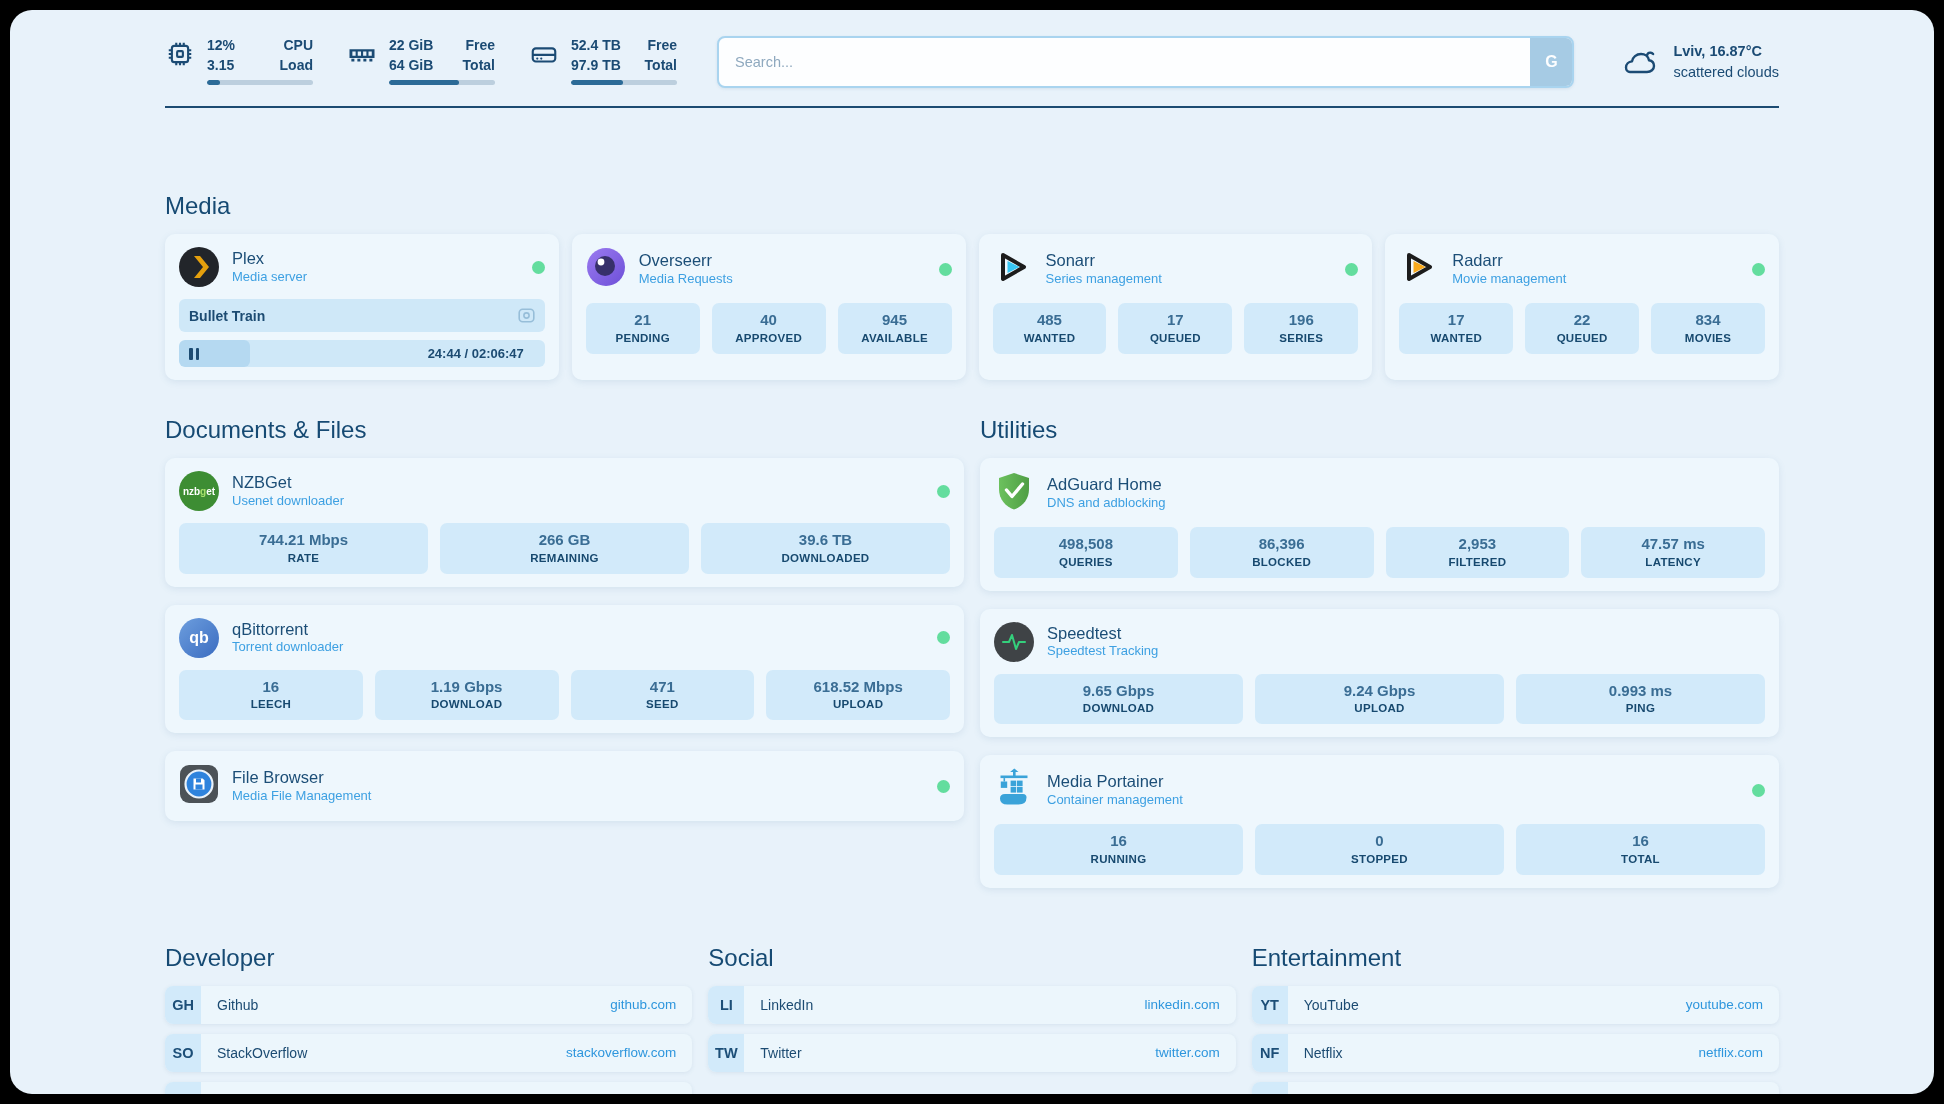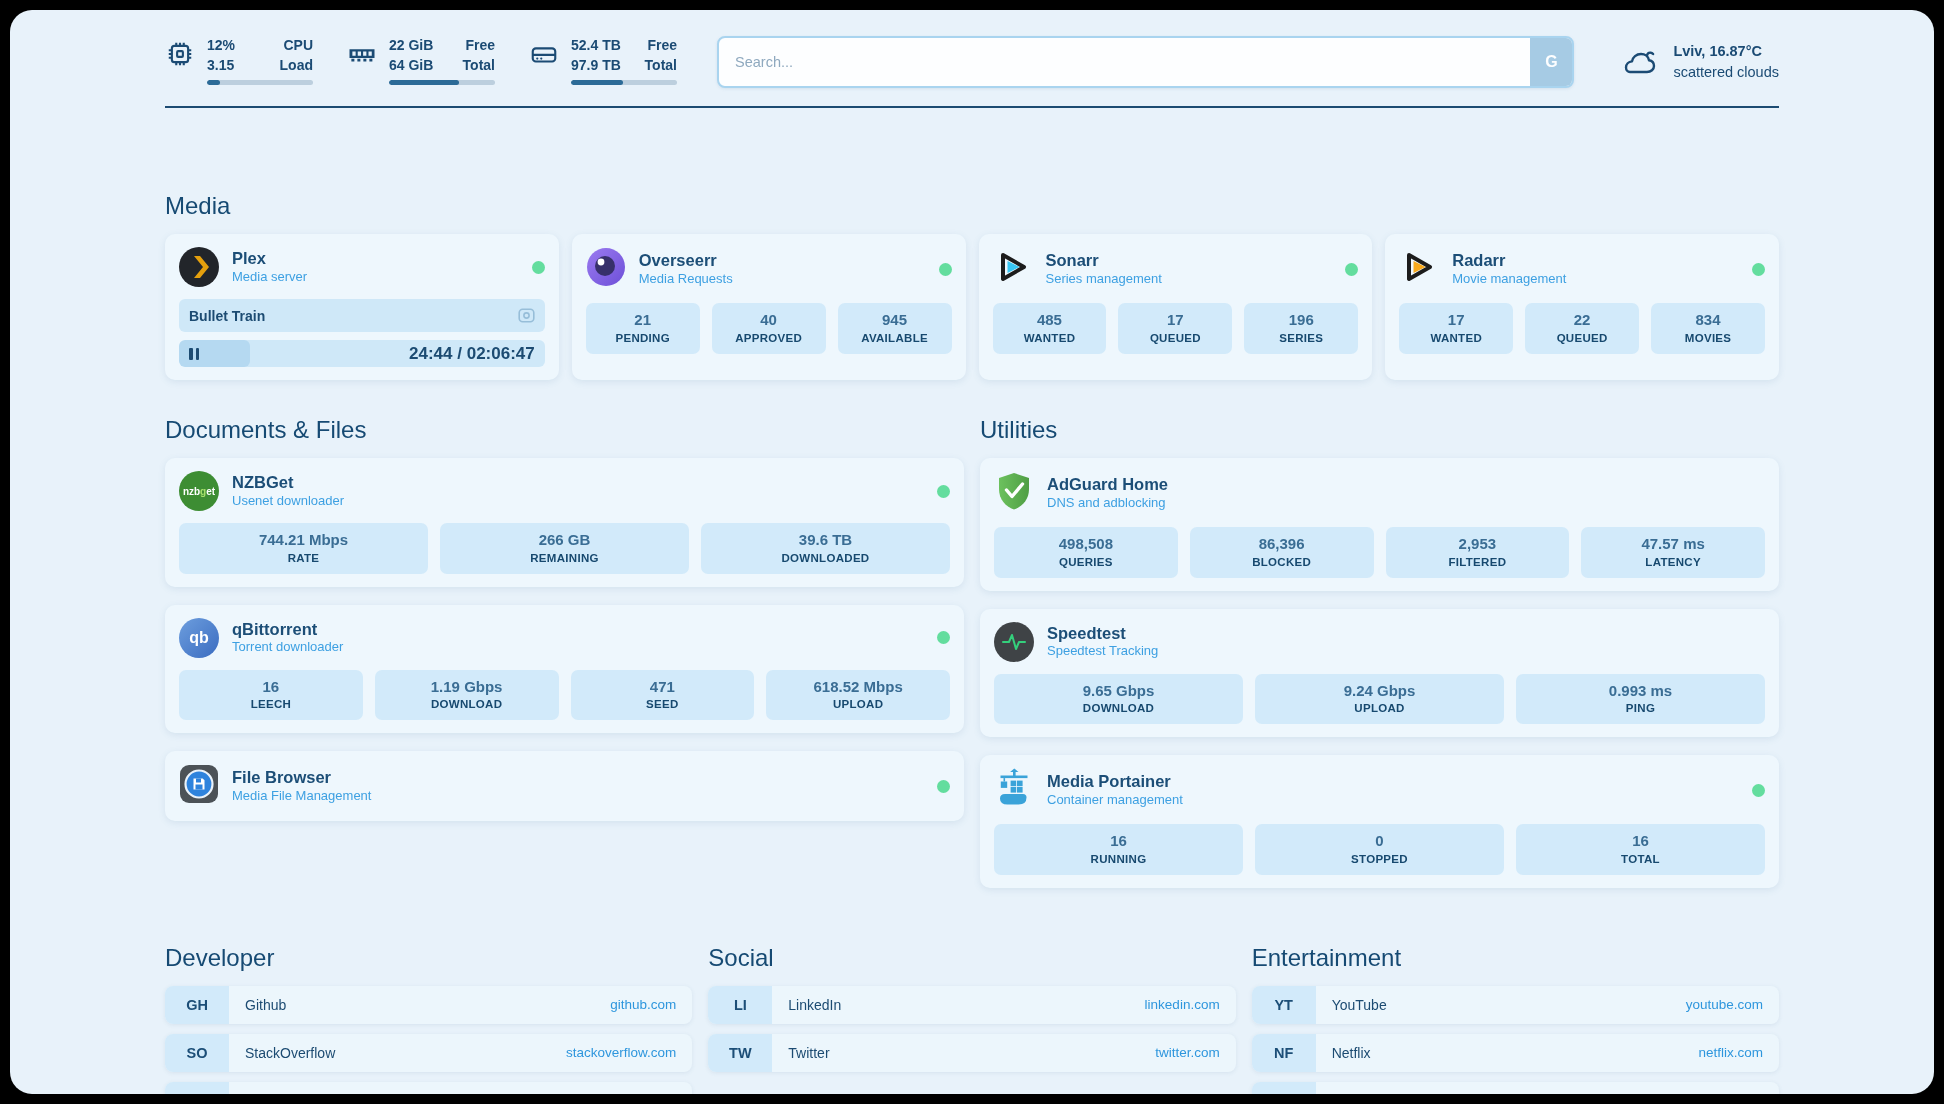--- a/index.html
+++ b/index.html
@@ -32,48 +32,48 @@
 
   
   .content { padding:0 155px; }
   .sec-heading { font-size:24px; font-weight:400; color:#164a73; }
   .media-heading { margin-top:84px; }
 
   .media-grid { margin-top:14px; display:grid; grid-template-columns:repeat(4,1fr); gap:13px; }
 
   .card { background:#eef7fd; border-radius:10px; padding:13px 14px; box-shadow:0 2px 7px rgba(80,120,160,.13); cursor:pointer; }
   .card-head { display:flex; align-items:center; gap:13px; }
-  .app-title { font-size:16.5px; font-weight:700; color:#1c4e77; line-height:1.25; }
+  .app-title { font-size:16.5px; font-weight:400; color:#1c4e77; line-height:1.25; }
   .app-subtitle { font-size:13px; color:#3da0e2; line-height:1.3; }
   .status-dot { width:13px; height:13px; border-radius:50%; background:#63dd9e; margin-left:auto; flex:none; }
 
   .stats-row { display:flex; gap:12px; margin-top:12px; }
   .stat-box { flex:1; background:#d2eafa; border-radius:7px; padding:7px 4px 8px 4px; text-align:center; }
   .stat-value { font-size:15px; font-weight:700; color:#3a6d94; line-height:1.3; }
   .stat-label { font-size:11.5px; font-weight:700; color:#17496f; letter-spacing:.3px; line-height:1.4; }
 
   
   .np-title { margin-top:12px; height:33px; background:#cfe8f8; border-radius:6px; display:flex; align-items:center; padding:0 10px; }
   .np-title-text { font-size:14px; font-weight:700; color:#1c4b72; }
   .np-session-icon { margin-left:auto; display:block; }
   .np-bar { margin-top:8px; height:27px; background:#cfe8f8; border-radius:6px; position:relative; overflow:hidden; }
   .np-fill { position:absolute; left:0; top:0; bottom:0; background:#b5d9f1; border-radius:6px; display:flex; align-items:center; padding-left:10px; }
   .pause-icon { display:flex; gap:3px; }
   .pause-icon i { display:block; width:3.5px; height:12px; background:#1c4b72; border-radius:1px; }
-  .np-time { position:absolute; right:10px; top:0; bottom:0; display:flex; align-items:center; font-size:17px; font-weight:700; color:#1c4b72; }
+  .np-time { position:absolute; right:21px; top:0; bottom:0; display:flex; align-items:center; font-size:13px; font-weight:700; color:#1c4b72; }
 
   .two-col { margin-top:36px; display:grid; grid-template-columns:1fr 1fr; column-gap:16px; align-items:start; }
   .col-cards { display:flex; flex-direction:column; gap:18px; margin-top:14px; }
 
   
   .links-grid { margin-top:56px; display:grid; grid-template-columns:1fr 1fr 1fr; column-gap:16px; align-items:start; }
   .link-rows { margin-top:14px; display:flex; flex-direction:column; gap:10px; }
   .link-row { height:38px; background:#ecf6fc; border-radius:8px; display:flex; align-items:center; overflow:hidden;
     box-shadow:0 1px 4px rgba(80,120,160,.12); cursor:pointer; }
-  .link-badge { width:64px; align-self:stretch; background:#d2eafa; display:flex; align-items:center; justify-content:center;
+  .link-badge { width:36px; align-self:stretch; background:#d2eafa; display:flex; align-items:center; justify-content:center;
     font-size:14.5px; font-weight:700; color:#1c4e77; flex:none; }
   .link-name { margin-left:16px; font-size:14px; font-weight:500; color:#1c4b72; }
   .link-url { margin-left:auto; margin-right:16px; font-size:13.5px; color:#2e96dd; }
 
   
   .circle-icon { width:40px; height:40px; border-radius:50%; display:flex; align-items:center; justify-content:center; }
 </style>
 </head>
 <body>
 

